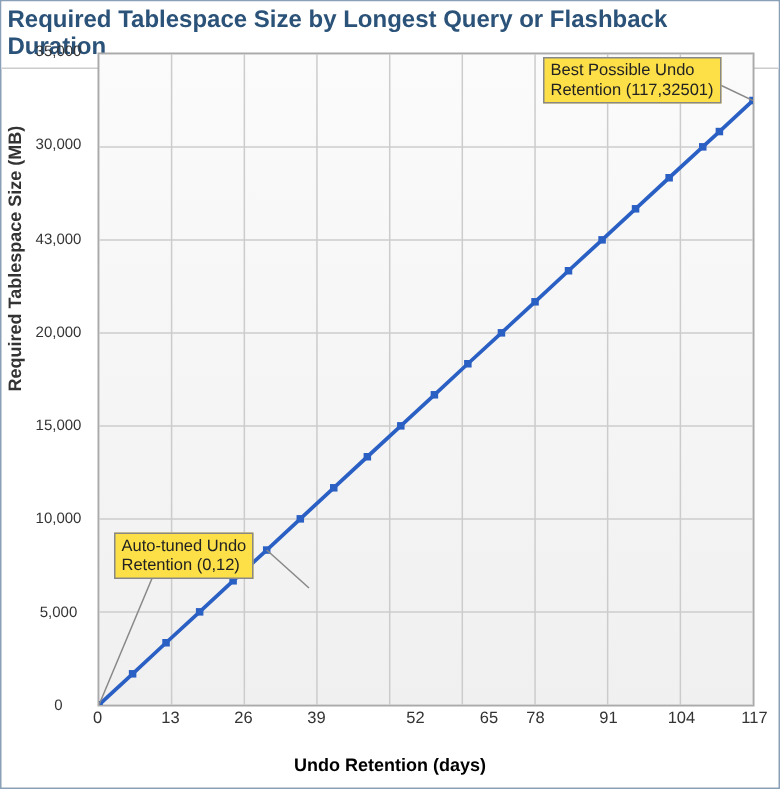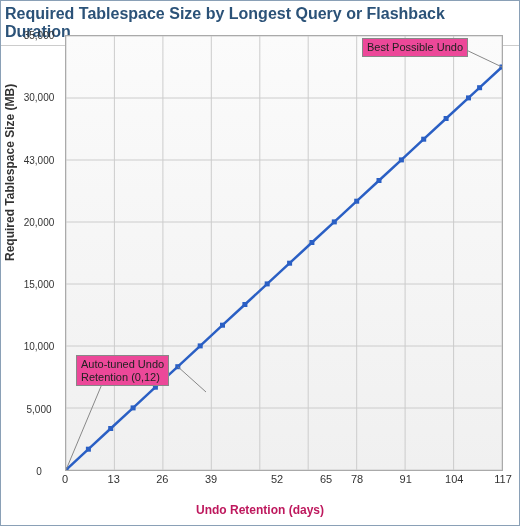--- a/index.html
+++ b/index.html
@@ -1,24 +1,24 @@
 <!DOCTYPE html>
 <html><head>
 <meta charset="utf-8">
 <style>
 body{margin:0;font-family:Arial,Helvetica,sans-serif;background:#fff}
 .frame{width:520px;height:526px;border:1px solid #8aa0b6;box-sizing:border-box;position:relative}
 .title{font-weight:bold;color:#2b5278;font-size:16px;padding:4px 4px;border-bottom:1px solid #ccc;background:#fff}
 .plot{position:absolute;left:64px;top:34px;width:438px;height:436px;background:linear-gradient(to bottom,#fbfbfb,#f0f0f0);border:1px solid #aaa;box-sizing:border-box}
 .grid line{stroke:#ccc;stroke-width:1}
 .ylabel{position:absolute;left:2px;top:260px;transform:rotate(-90deg);transform-origin:left top;font-size:12px;font-weight:bold;color:#333}
-.xlabel{position:absolute;left:0;right:0;bottom:8px;text-align:center;font-size:12px;font-weight:bold;color:#be185d}
+.xlabel{position:absolute;left:0;right:0;bottom:8px;text-align:center;font-size:12px;font-weight:bold;color:#000000}
 .ytick{position:absolute;right:460px;font-size:10px;color:#333;text-align:center;width:40px;transform:translateY(-50%)}
 .xtick{position:absolute;bottom:40px;font-size:11px;color:#333;transform:translateX(-50%)}
-.annot{position:absolute;background:#ec4899;border:1px solid #888;font-size:11px;padding:2px 4px;white-space:nowrap;color:#222;line-height:1.15}
+.annot{position:absolute;background:#fde047;border:1px solid #888;font-size:11px;padding:2px 4px;white-space:nowrap;color:#222;line-height:1.15}
 </style>
 </head>
 <body>
 
 <div class="frame">
   <div class="title">Required Tablespace Size by Longest Query or Flashback Duration</div>
 
   <div class="ylabel">Required Tablespace Size (MB)</div>
   <div class="xlabel">Undo Retention (days)</div>
 
@@ -92,15 +92,15 @@
       <line x1="0" y1="433.9" x2="36" y2="348" stroke="#888" stroke-width="1"></line>
       <line x1="111.8" y1="330.7" x2="140" y2="356" stroke="#888" stroke-width="1"></line>
       <line x1="436" y1="31" x2="396" y2="12" stroke="#888" stroke-width="1"></line>
     </svg>
   </div>
 
   <div class="annot" style="left:75px;top:354px">
     <span>Auto-tuned Undo</span><br><span>Retention (0,12)</span>
   </div>
   <div class="annot" style="left:361px;top:37px">
-    <span>Best Possible Undo</span><br>
+    <span>Best Possible Undo</span><br><span>Retention (117,32501)</span>
   </div>
 </div>
 
 </body></html>

